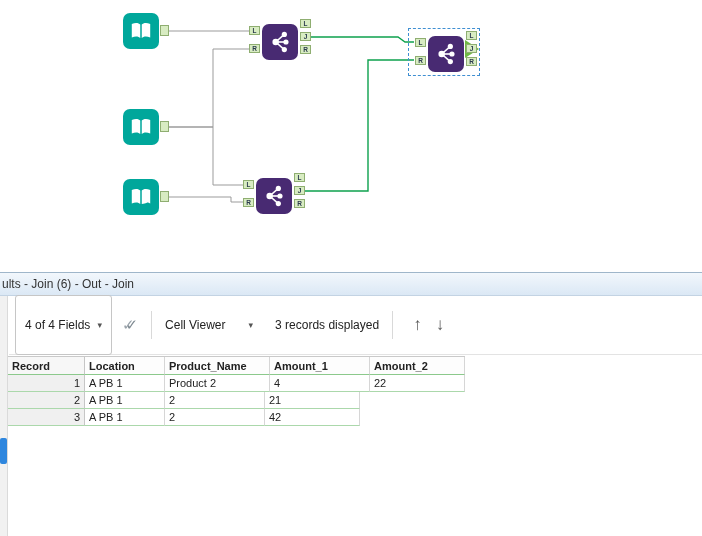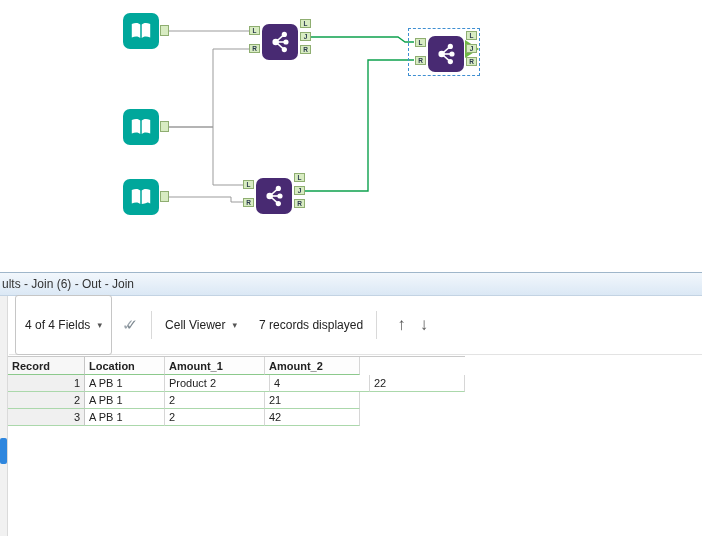--- a/index.html
+++ b/index.html
@@ -35,21 +35,21 @@
   .thumb{position:absolute;left:0;top:142px;width:7px;height:26px;background:#2e86de;border-radius:2px;}
 
   .toolbar{position:absolute;left:9px;top:24px;right:0;height:59px;display:flex;align-items:center;
            background:#fff;border-bottom:1px solid #e3e3e3;box-sizing:border-box;}
   .dropdown{display:flex;align-items:center;gap:7px;border:1px solid #c6c6c6;border-radius:3px;
             padding:22px 9px;font-size:12px;color:#222;margin-left:6px;cursor:pointer;}
   .caret{font-size:9px;color:#555;}
   .apply{margin-left:10px;font-size:15px;color:#9aa3ab;cursor:pointer;}
   .chk2{margin-left:-9px;color:#7f8a92;}
   .vsep{width:1px;height:28px;background:#d9d9d9;margin:0 13px;}
-  .cellviewer{display:flex;align-items:center;gap:7px;font-size:12px;color:#222;cursor:pointer;justify-content:center;}
+  .cellviewer{display:flex;align-items:center;gap:23px;font-size:12px;color:#222;cursor:pointer;justify-content:center;}
   .records{margin-left:22px;font-size:12px;color:#222;}
   .nav{font-size:17px;color:#555;padding:0 7px;cursor:pointer;}
 
   .grid{position:absolute;left:8px;top:84px;border-top:1px solid #c9c9c9;font-size:11px;color:#222;}
   .row{display:flex;}
   .cell{box-sizing:border-box;padding:2px 4px;border-right:1px solid #d6d6d6;border-bottom:1px solid #abd8ab;
         height:17px;line-height:13px;background:#fff;white-space:nowrap;overflow:hidden;}
   .hdr .cell{font-weight:bold;border-bottom:1px solid #8cc98c;background:#fdfdfd;height:18px;line-height:14px;}
   .col0{width:77px;text-align:right;background:#f0f0f0;border-right:1px solid #c6c6c6;}
   .hdr .col0{text-align:left;background:#f7f7f7;}
@@ -195,30 +195,31 @@
         <span class="caret">▾</span>
       </div>
       <div class="apply">
         <span>✓</span><span class="chk2">✓</span>
       </div>
       <div class="vsep"></div>
       <div class="cellviewer">
         <span>Cell Viewer</span>
         <span class="caret">▾</span>
       </div>
-      <div class="records">7 records displayed</div>
+      <div class="records">3 records displayed</div>
       <div class="vsep"></div>
       <div class="nav">↑</div>
       <div class="nav">↓</div>
     </div>
 
     <div class="grid">
       <div class="row hdr">
         <div class="cell col0">Record</div>
         <div class="cell col1">Location</div>
+        <div class="cell col2">Product_Name</div>
         <div class="cell col3">Amount_1</div>
         <div class="cell col4">Amount_2</div>
       </div>
       <div class="row">
         <div class="cell col0">1</div>
         <div class="cell col1">A PB 1</div>
         <div class="cell col2">Product 2</div>
         <div class="cell col3">4</div>
         <div class="cell col4">22</div>
       </div>

